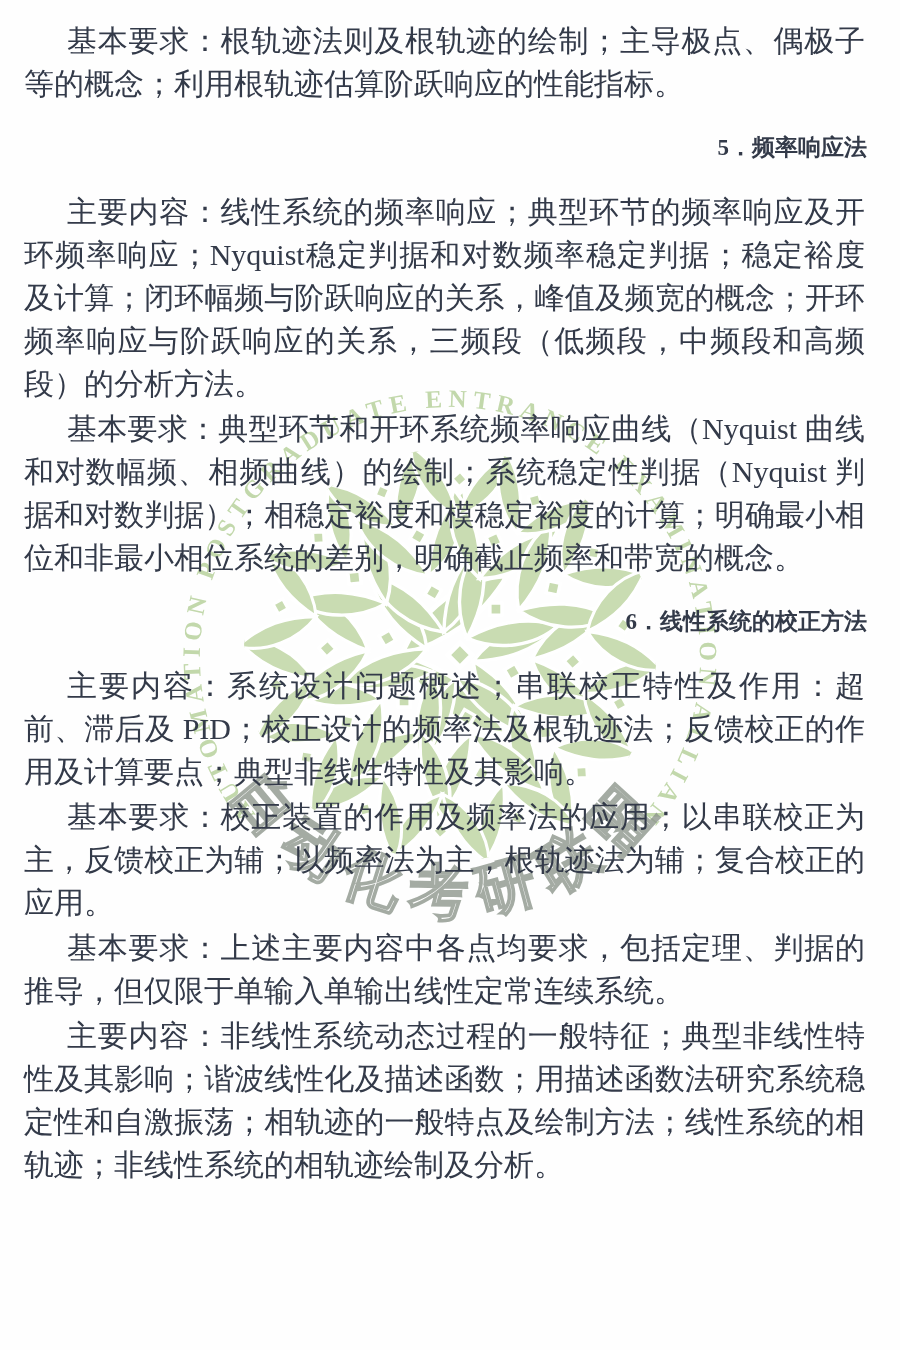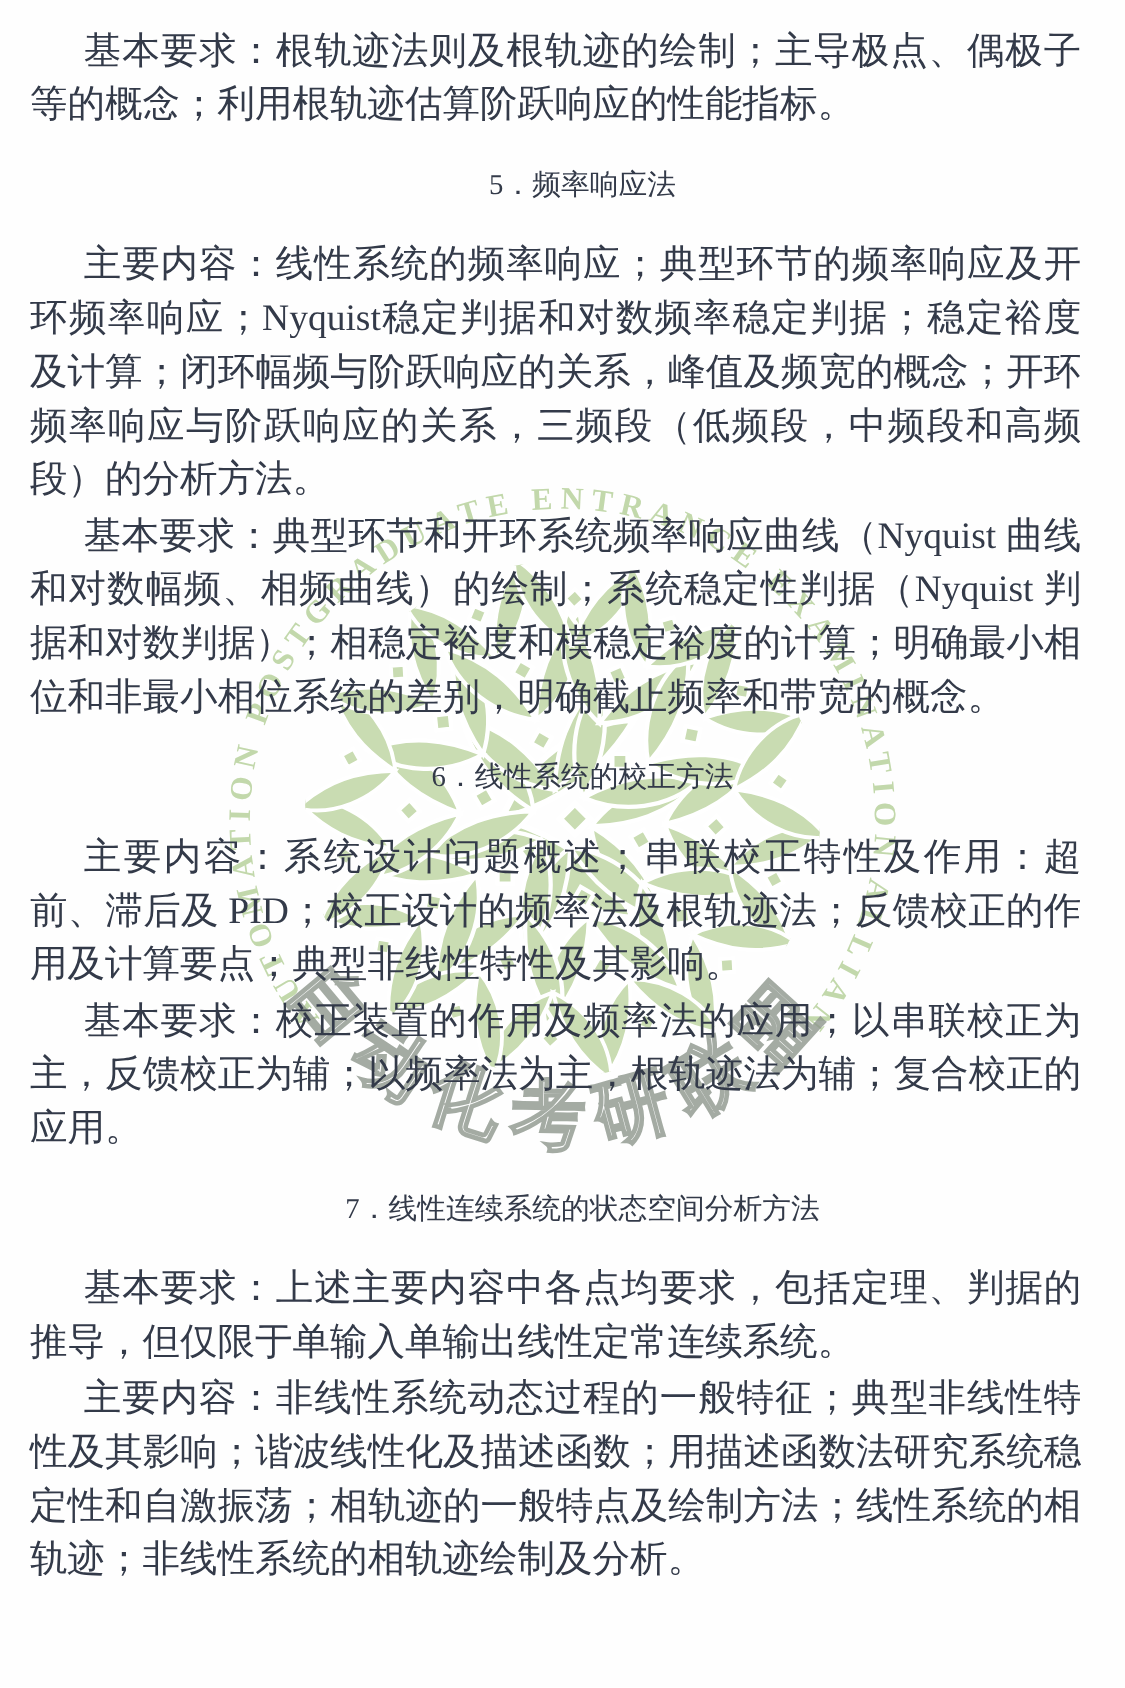--- a/index.html
+++ b/index.html
@@ -22,22 +22,22 @@
   main{
     position:absolute;left:22px;top:17px;width:845px;z-index:2;
     color:#333a49;
   }
   .para{
     margin:2px;font-size:30px;line-height:43px;
     text-align:justify;text-justify:inter-character;
     text-indent:43px;
   }
   .hdg{
-    margin:21px 0;font-size:23px;line-height:43px;font-weight:normal;
-    text-indent:43px;text-align:center;
+    margin:21px 0;font-size:23px;line-height:43px;font-weight:bold;
+    text-indent:43px;text-align:right;
   }
 </style>
 </head>
 <body>
 
 <div class="page">
 
   <svg class="watermark" width="900" height="1350" viewBox="0 0 900 1350" aria-hidden="true">
     <defs>
       <g id="leafpair">
@@ -96,17 +96,16 @@
   </svg>
 
   <main>
     <p class="para">基本要求：根轨迹法则及根轨迹的绘制；主导极点、偶极子等的概念；利用根轨迹估算阶跃响应的性能指标。</p>
     <h2 class="hdg">5．频率响应法</h2>
     <p class="para">主要内容：线性系统的频率响应；典型环节的频率响应及开环频率响应；Nyquist稳定判据和对数频率稳定判据；稳定裕度及计算；闭环幅频与阶跃响应的关系，峰值及频宽的概念；开环频率响应与阶跃响应的关系，三频段（低频段，中频段和高频段）的分析方法。</p>
     <p class="para">基本要求：典型环节和开环系统频率响应曲线（Nyquist 曲线和对数幅频、相频曲线）的绘制；系统稳定性判据（Nyquist 判据和对数判据）；相稳定裕度和模稳定裕度的计算；明确最小相位和非最小相位系统的差别，明确截止频率和带宽的概念。</p>
     <h2 class="hdg">6．线性系统的校正方法</h2>
     <p class="para">主要内容：系统设计问题概述；串联校正特性及作用：超前、滞后及 PID；校正设计的频率法及根轨迹法；反馈校正的作用及计算要点；典型非线性特性及其影响。</p>
     <p class="para">基本要求：校正装置的作用及频率法的应用；以串联校正为主，反馈校正为辅；以频率法为主，根轨迹法为辅；复合校正的应用。</p>
-    <h2 class="hdg">7．线性连续系统的状态空间分析方法</h2>
     <p class="para">基本要求：上述主要内容中各点均要求，包括定理、判据的推导，但仅限于单输入单输出线性定常连续系统。</p>
     <p class="para">主要内容：非线性系统动态过程的一般特征；典型非线性特性及其影响；谐波线性化及描述函数；用描述函数法研究系统稳定性和自激振荡；相轨迹的一般特点及绘制方法；线性系统的相轨迹；非线性系统的相轨迹绘制及分析。</p>
   </main>
 </div>
 
 </body></html>

